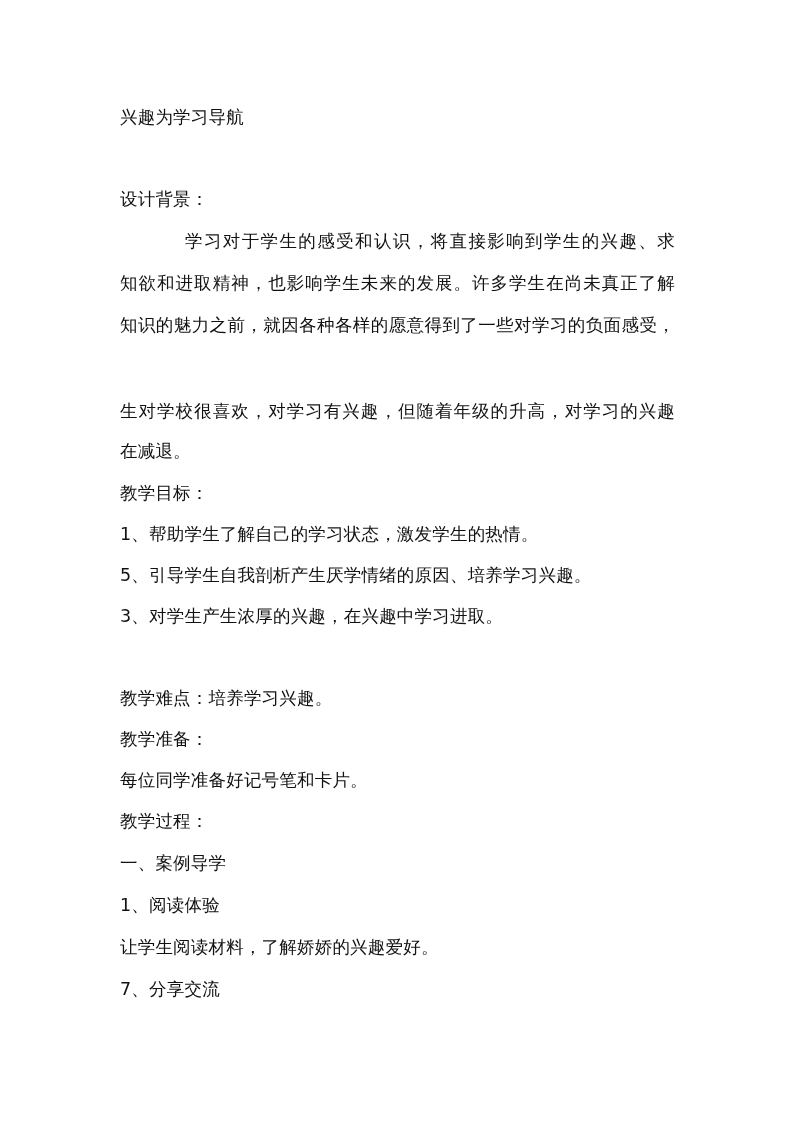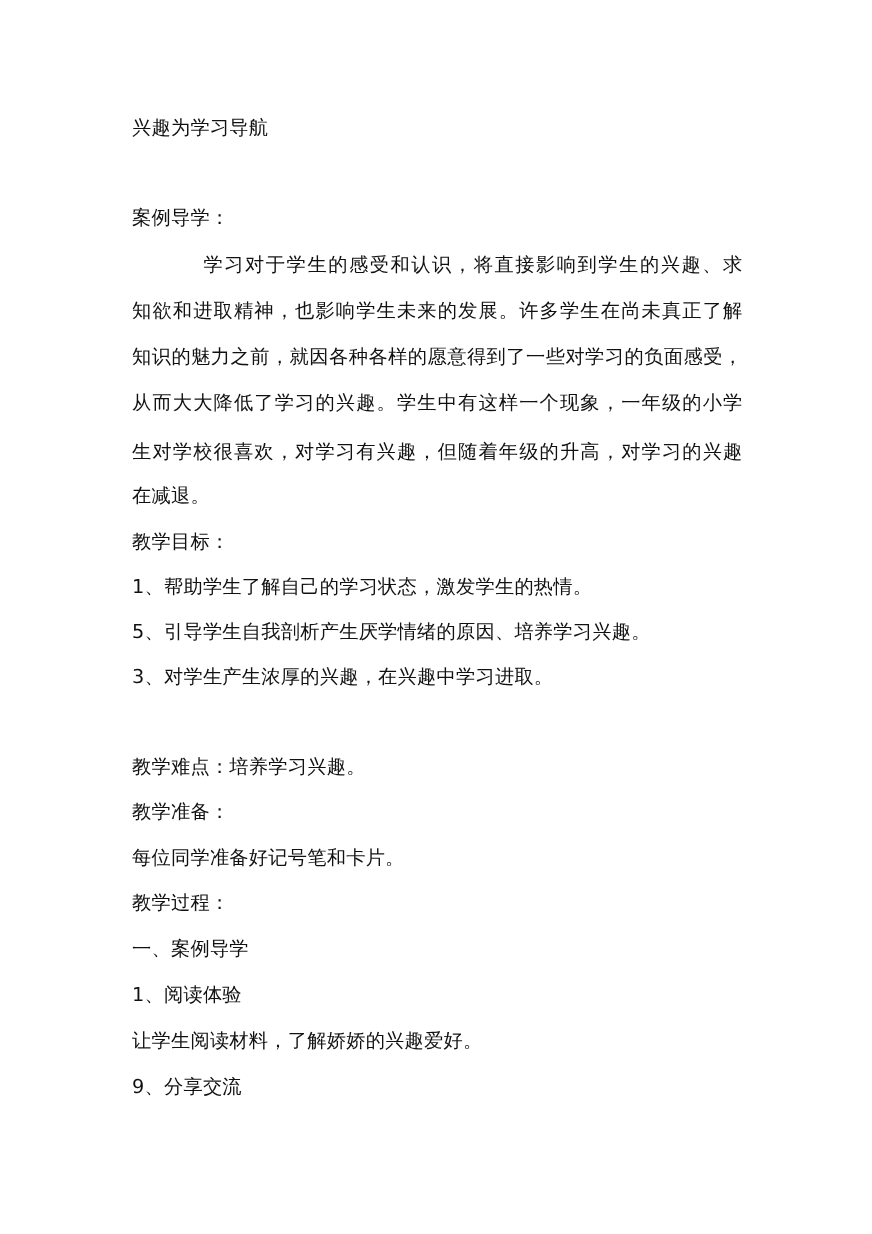--- a/index.html
+++ b/index.html
@@ -14,36 +14,35 @@
       font-size: 17.5px; line-height: 22px; letter-spacing: 0.2px;
     }
     .justify { width: 555px; text-align: justify; text-align-last: justify; }
   </style>
 </head>
 <body>
 
 <div class="page">
   <div class="line" style="top:106px">兴趣为学习导航</div>
 
-  <div class="line" style="top:188px">案例导学：</div>
+  <div class="line" style="top:188px">设计背景：</div>
 
   <div class="line justify" style="top:272px">知欲和进取精神，也影响学生未来的发展。许多学生在尚未真正了解</div>
   <div class="line justify" style="top:230px; left:185px; width:490px;">学习对于学生的感受和认识，将直接影响到学生的兴趣、求</div>
   <div class="line justify" style="top:314px">知识的魅力之前，就因各种各样的愿意得到了一些对学习的负面感受，</div>
-  <div class="line justify" style="top:356px">从而大大降低了学习的兴趣。学生中有这样一个现象，一年级的小学</div>
   <div class="line justify" style="top:400px">生对学校很喜欢，对学习有兴趣，但随着年级的升高，对学习的兴趣</div>
   <div class="line" style="top:440px">在减退。</div>
 
   <div class="line" style="top:482px">教学目标：</div>
   <div class="line" style="top:523px">1、帮助学生了解自己的学习状态，激发学生的热情。</div>
   <div class="line" style="top:564px">5、引导学生自我剖析产生厌学情绪的原因、培养学习兴趣。</div>
   <div class="line" style="top:605px">3、对学生产生浓厚的兴趣，在兴趣中学习进取。</div>
 
   <div class="line" style="top:687px">教学难点：培养学习兴趣。</div>
   <div class="line" style="top:728px">教学准备：</div>
   <div class="line" style="top:769px">每位同学准备好记号笔和卡片。</div>
 
   <div class="line" style="top:810px">教学过程：</div>
   <div class="line" style="top:852px">一、案例导学</div>
   <div class="line" style="top:894px">1、阅读体验</div>
   <div class="line" style="top:936px">让学生阅读材料，了解娇娇的兴趣爱好。</div>
-  <div class="line" style="top:978px">9、分享交流</div>
+  <div class="line" style="top:978px">7、分享交流</div>
 </div>
 
 </body></html>

